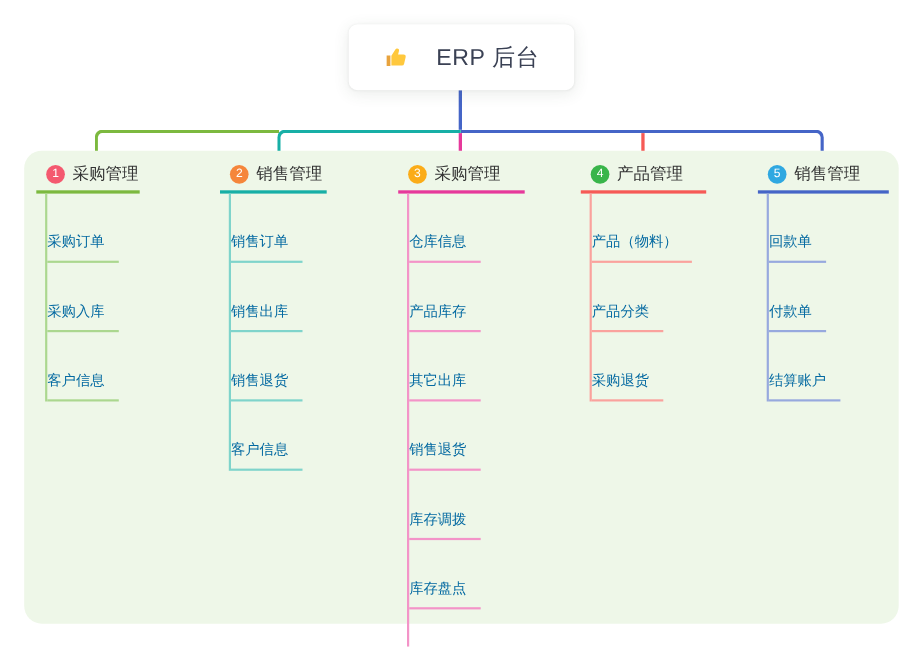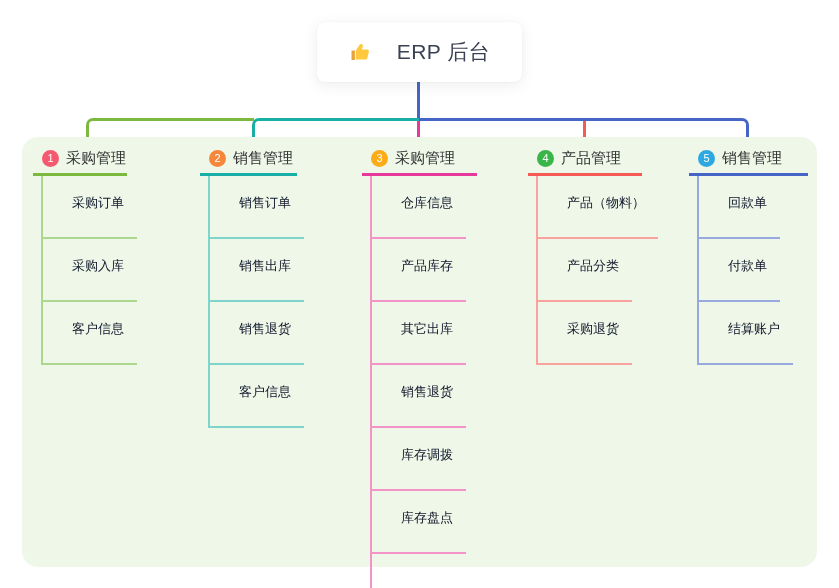--- a/index.html
+++ b/index.html
@@ -44,24 +44,24 @@
     flex:0 0 auto;width:17px;height:17px;border-radius:50%;
     background:var(--badge);color:#fff;font-size:11px;line-height:1;
     display:flex;align-items:center;justify-content:center;
   }
   .children{
     margin-left:8px;width:max-content;
     border-left:2px solid var(--light);
   }
   .child{
     box-sizing:content-box;height:53px;width:max-content;
-    padding:0 13px 8px 29px;
+    padding:0 13px 8px 0;
     border-bottom:2px solid var(--light);
-    display:flex;align-items:center;
-    font-size:13px;color:#0f172a;white-space:nowrap;
+    display:flex;align-items:flex-end;
+    font-size:13px;color:#0369a1;white-space:nowrap;
   }
 </style>
 </head>
 <body>
 
 <div class="canvas">
 
   <div class="conn elbow-l" id="conn-teal" style="--col: #17AFA6;"></div>
   <div class="conn elbow-l" id="conn-green" style="--col: #7CB93F;"></div>
   <div class="conn elbow-r" id="conn-blue" style="--col: #4565C7;"></div>

